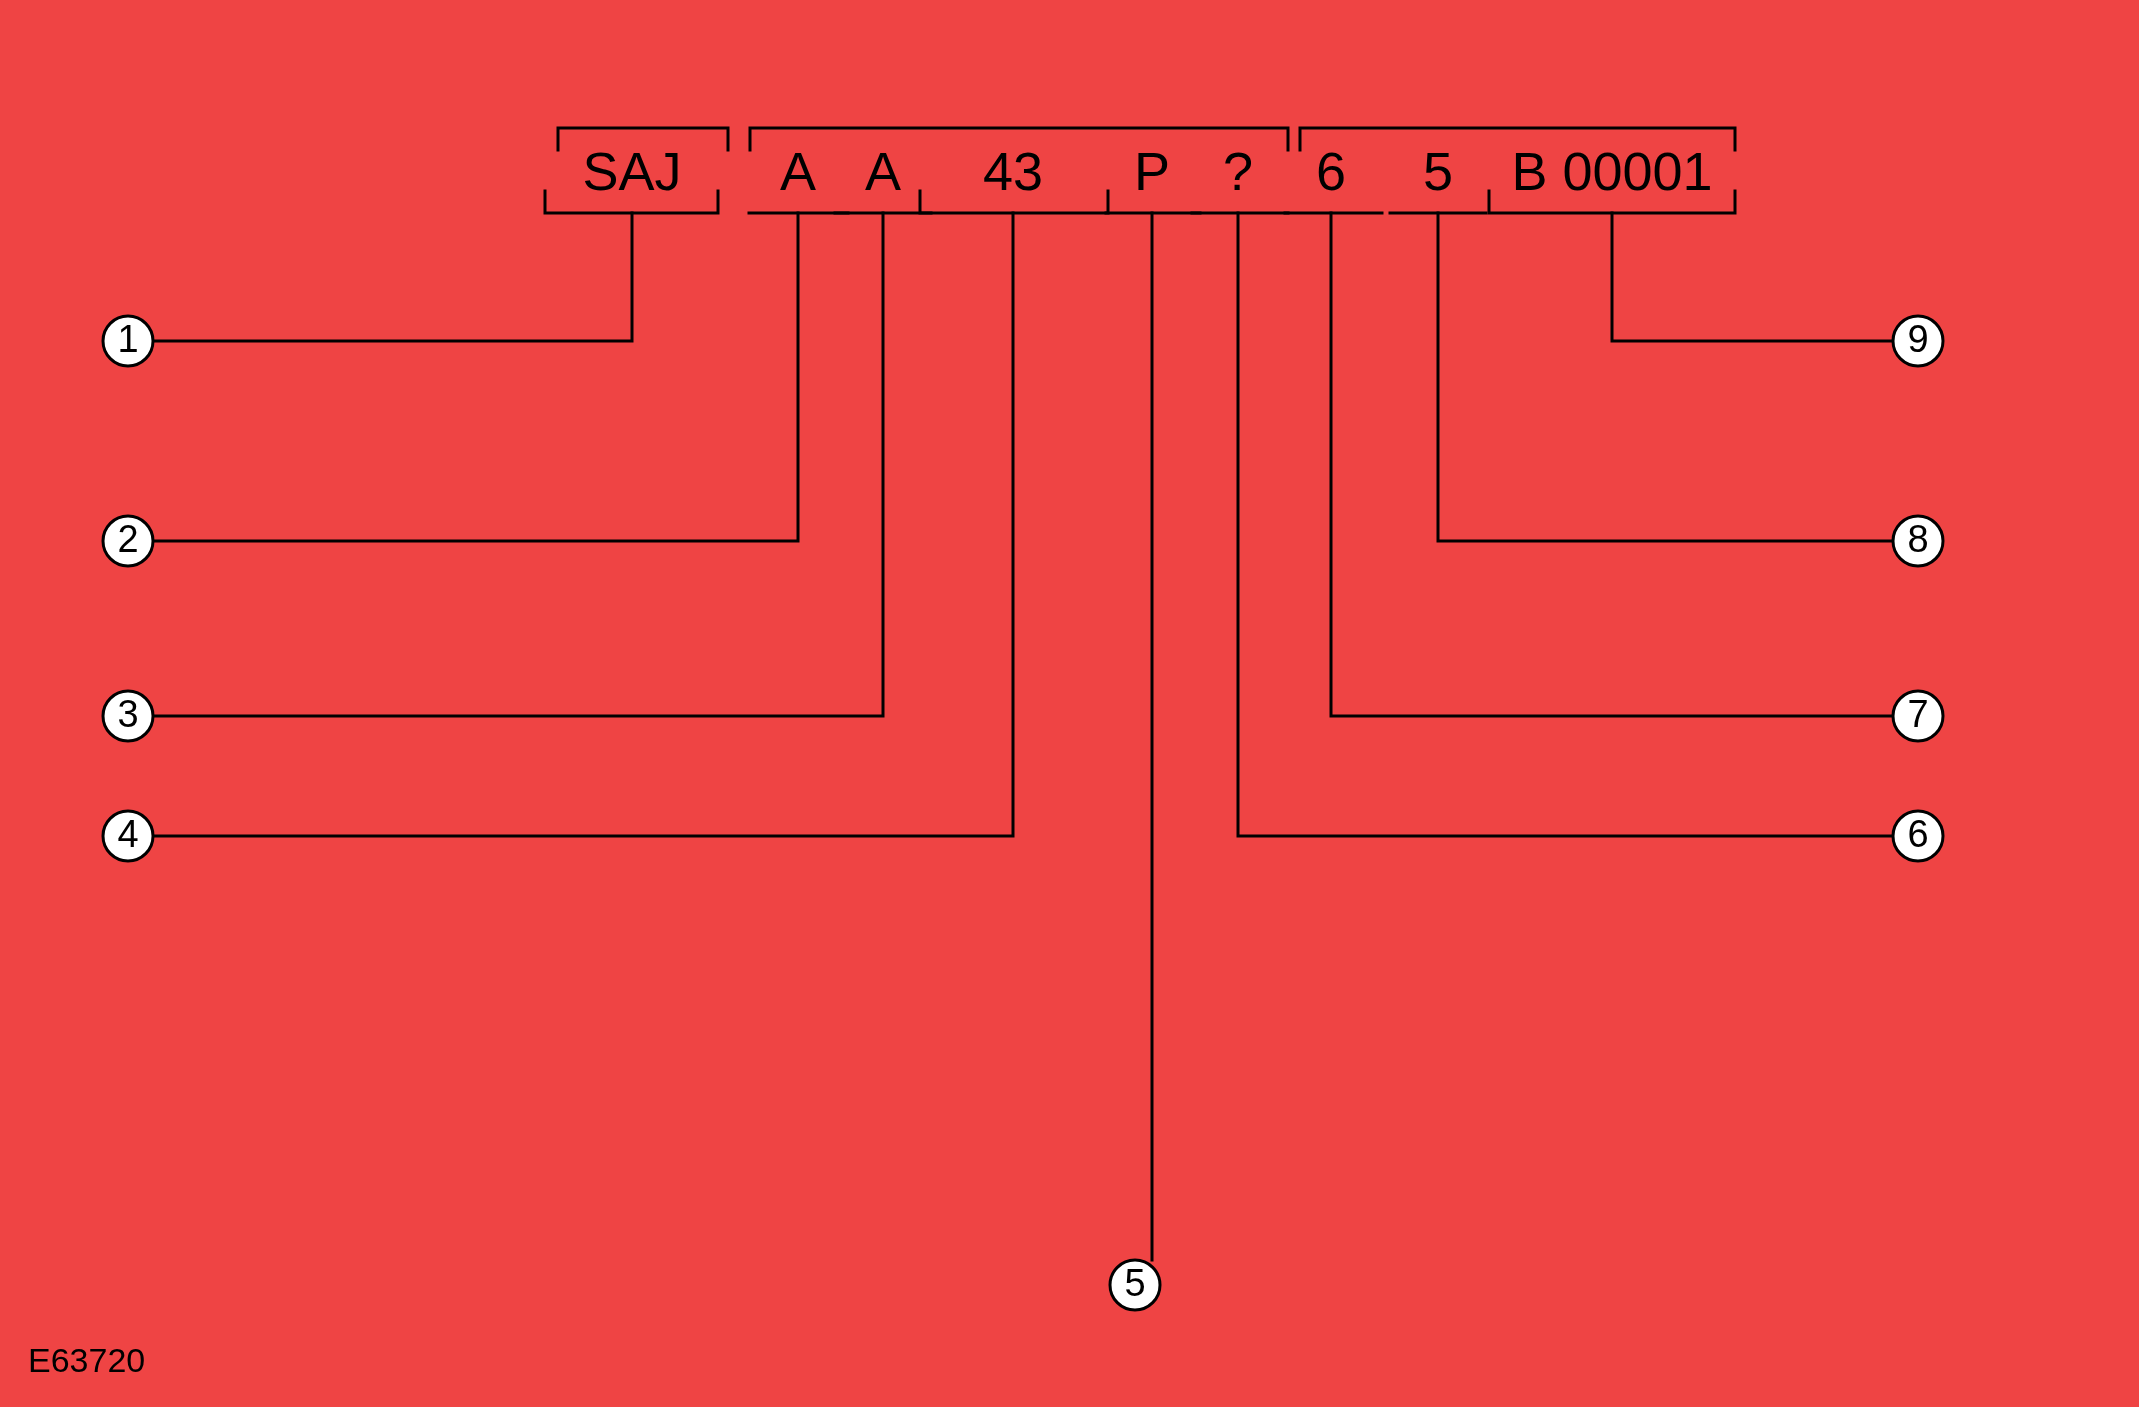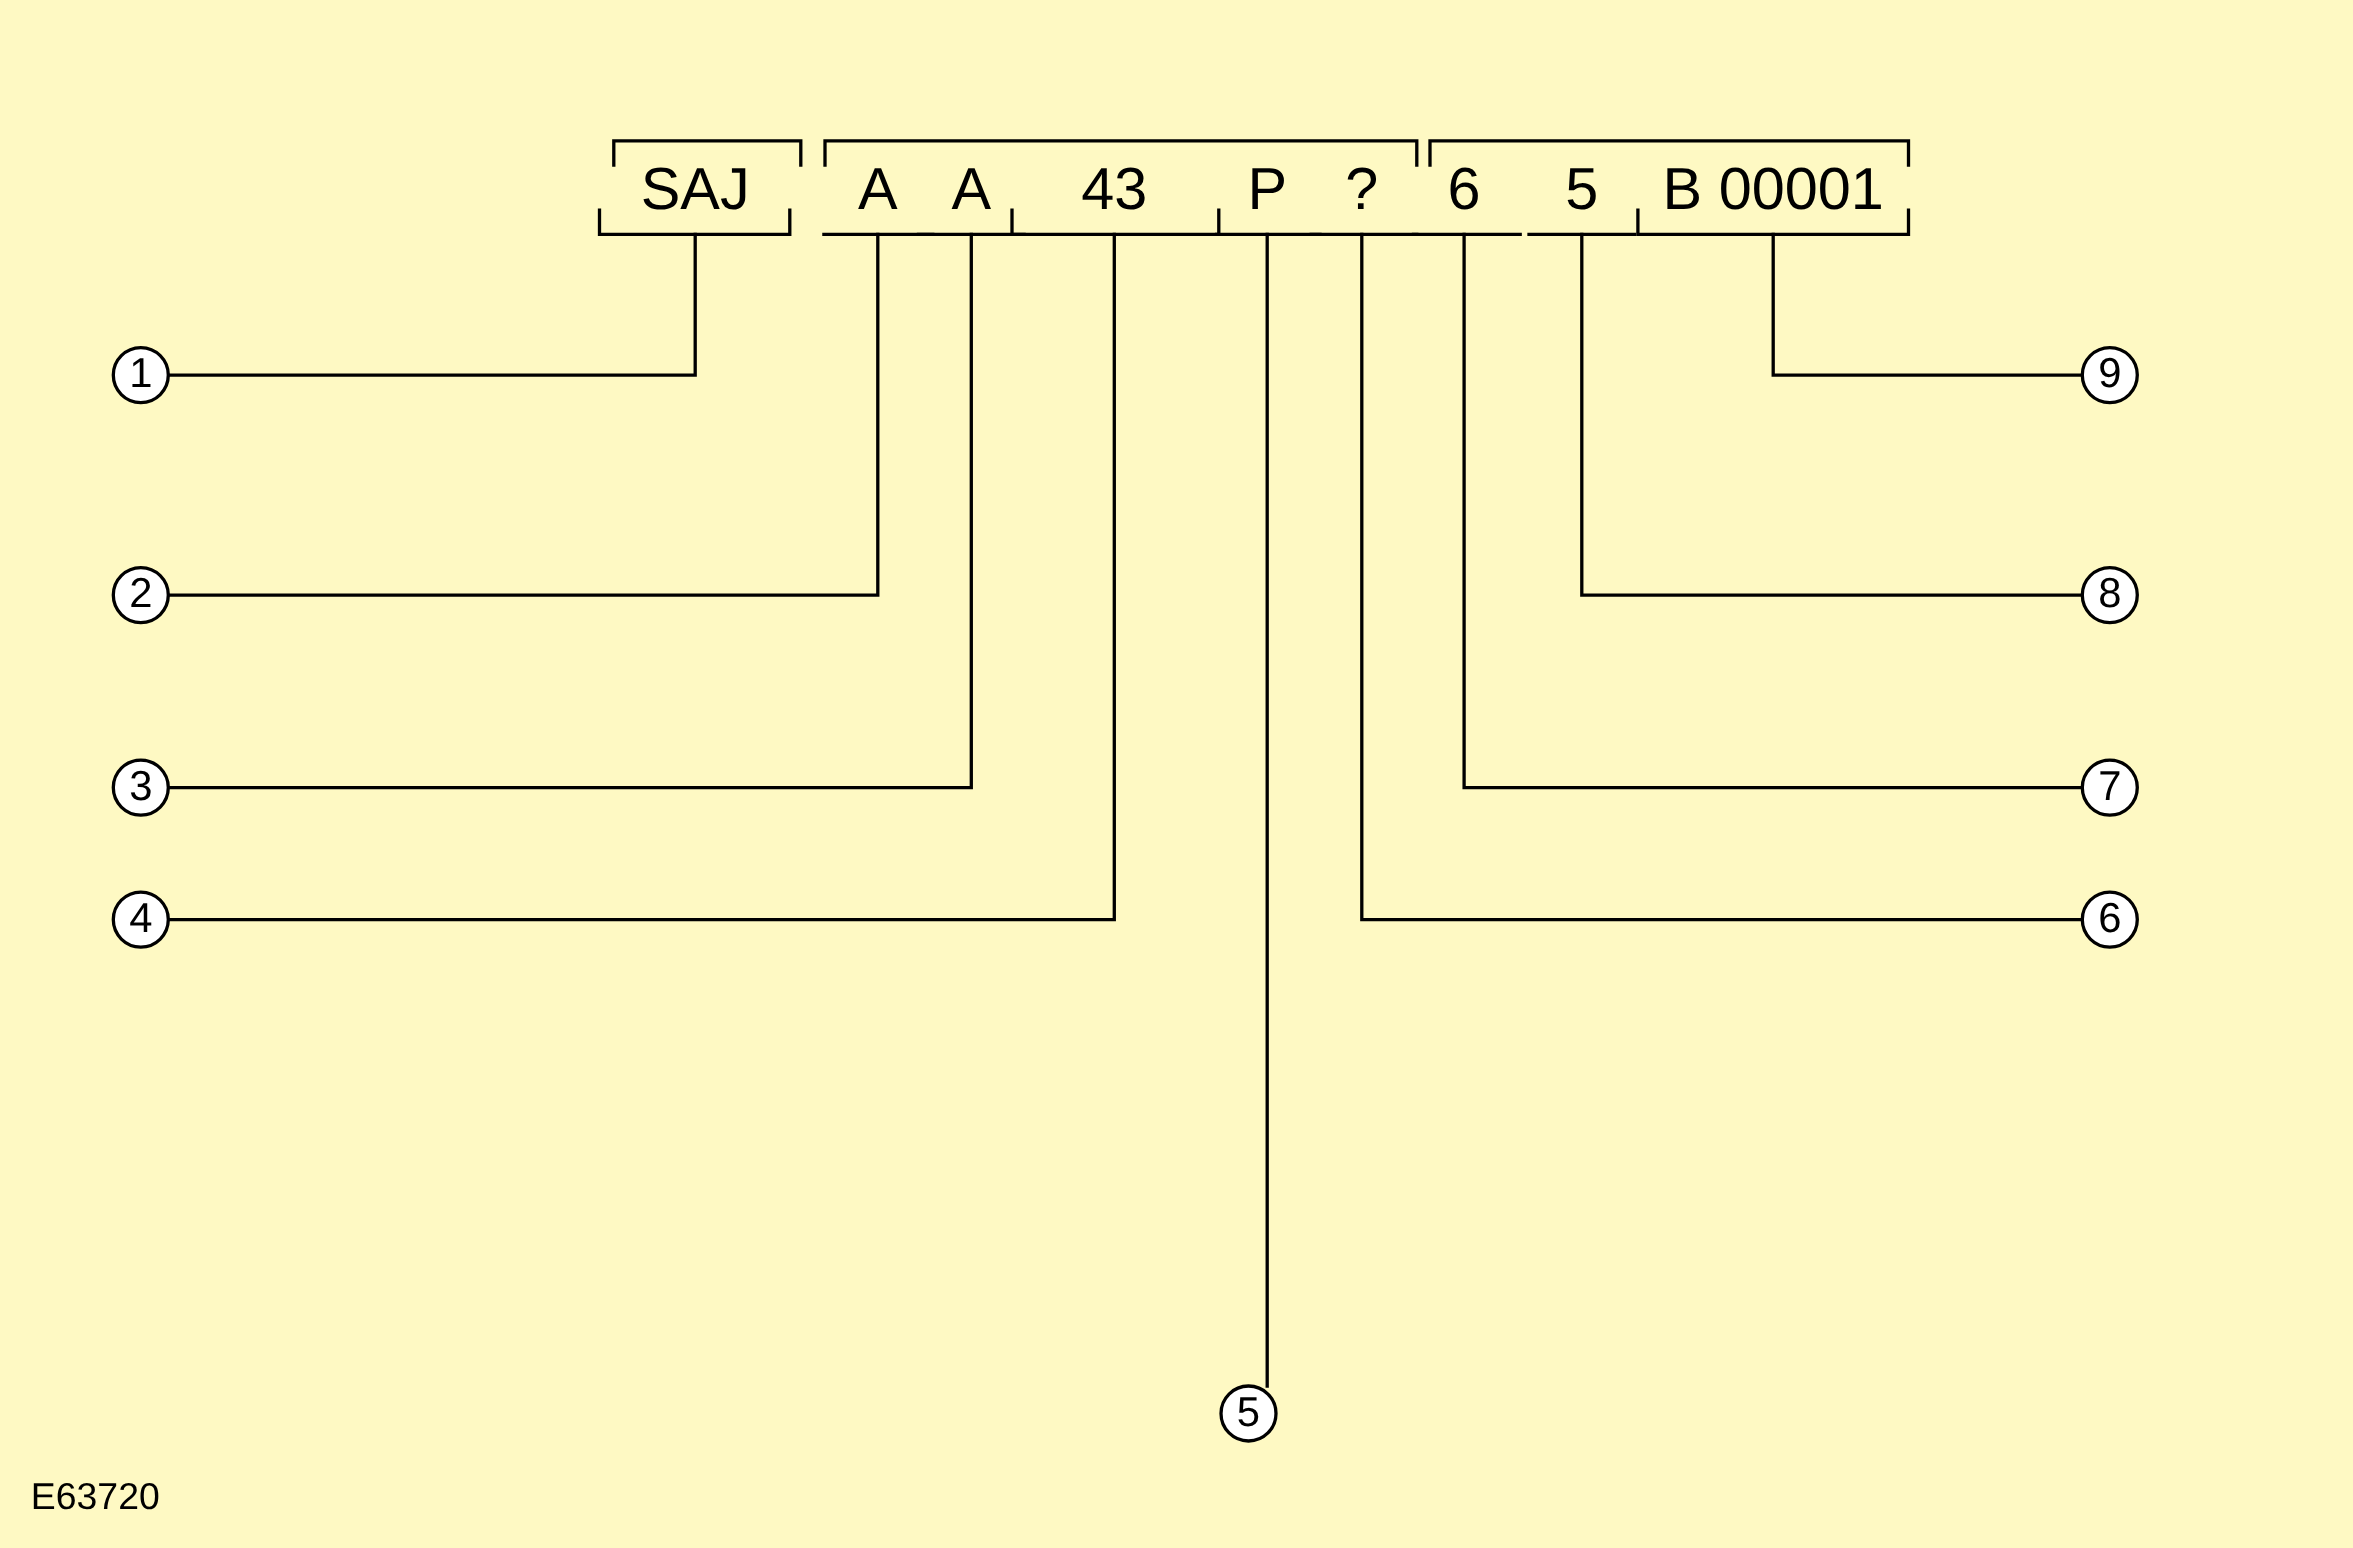--- a/index.html
+++ b/index.html
@@ -8,21 +8,21 @@
     background: #ffffff;
   }
   body {
     font-family: "Liberation Sans", sans-serif;
     color: #000000;
   }
   #diagram-root {
     position: relative;
     width: 2139px;
     height: 1407px;
-    background: #fef9c3;
+    background: #ef4444;
     overflow: hidden;
   }
   #vin-diagram-svg {
     position: absolute;
     left: 0;
     top: 0;
     width: 2139px;
     height: 1407px;
     display: block;
   }

